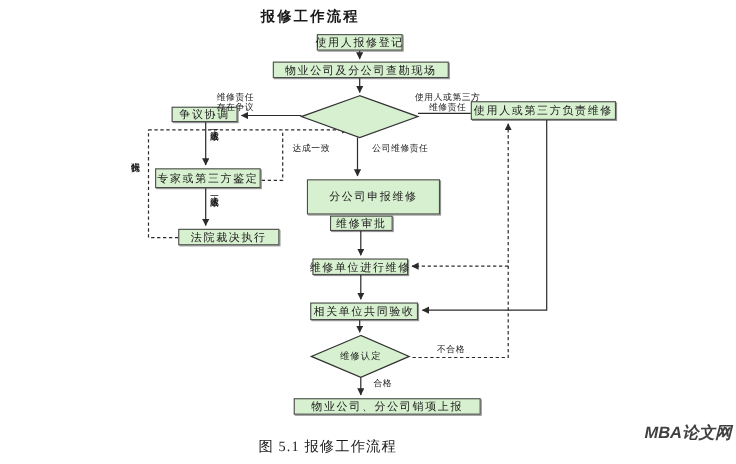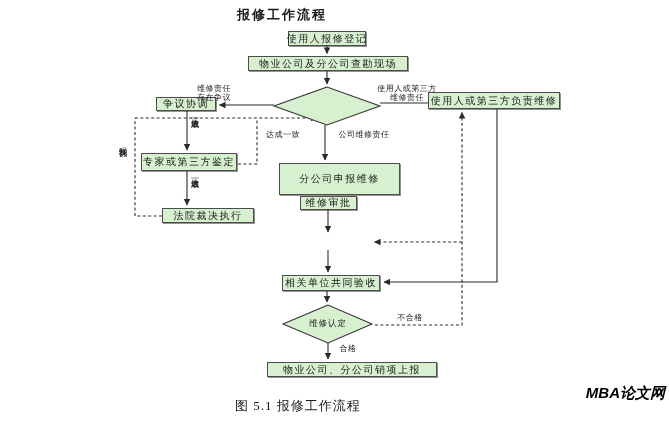--- a/index.html
+++ b/index.html
@@ -16,21 +16,21 @@
           font-size:8.5px;letter-spacing:1px;white-space:nowrap;}
   .lbl{position:absolute;font-size:8px;letter-spacing:.5px;white-space:pre-line;
        text-align:center;line-height:1.18;}
   .vlbl{position:absolute;writing-mode:vertical-rl;text-orientation:upright;
         font-size:8px;letter-spacing:.5px;line-height:1;}
   .title{position:absolute;left:237px;top:6px;width:160px;text-align:left;
          font-size:13px;font-weight:bold;letter-spacing:2px;}
   .caption{position:absolute;left:235px;top:397px;width:190px;text-align:left;
            font-size:13px;letter-spacing:1px;}
   .wm-name{position:absolute;right:4px;top:384px;font-size:15px;font-weight:bold;font-style:italic;
-           font-family:"Liberation Sans","DejaVu Sans",sans-serif;color:#000000;}
+           font-family:"Liberation Sans","DejaVu Sans",sans-serif;color:#404040;}
   .wm-url{position:absolute;right:3px;top:402px;font-size:11px;font-style:italic;
           color:var(--watermark-pink,#ee3fc4);font-family:"Liberation Sans","DejaVu Sans",sans-serif;}
 </style>
 </head>
 <body>
 
 <div class="canvas">
 
   <svg class="wires">
     <defs>
@@ -65,20 +65,21 @@
 
   <div class="title">报修工作流程</div>
 
   <div class="box" style="left:288px;top:31px;width:78px;height:15px">使用人报修登记</div>
   <div class="box" style="left:248px;top:56px;width:160px;height:15px">物业公司及分公司查勘现场</div>
   <div class="box" style="left:156px;top:97px;width:60px;height:14px">争议协调</div>
   <div class="box" style="left:141px;top:153px;width:96px;height:18px">专家或第三方鉴定</div>
   <div class="box" style="left:162px;top:208px;width:92px;height:15px">法院裁决执行</div>
   <div class="box" style="left:279px;top:163px;width:121px;height:32px">分公司申报维修</div>
   <div class="box" style="left:300px;top:196px;width:57px;height:14px">维修审批</div>
+  <div class="box" style="left:284px;top:235px;width:87px;height:15px">维修单位进行维修</div>
   <div class="box" style="left:282px;top:275px;width:98px;height:16px">相关单位共同验收</div>
   <div class="box" style="left:267px;top:362px;width:170px;height:15px">物业公司、分公司销项上报</div>
   <div class="box" style="left:428px;top:92px;width:132px;height:17px">使用人或第三方负责维修</div>
 
   <div class="dlabel" style="left:292px;top:316px;width:72px;height:16px">维修认定</div>
 
   <div class="lbl" style="left:179px;top:84px;width:70px">维修责任
 存在争议</div>
   <div class="lbl" style="left:368px;top:84px;width:78px">使用人或第三方
 维修责任</div>

